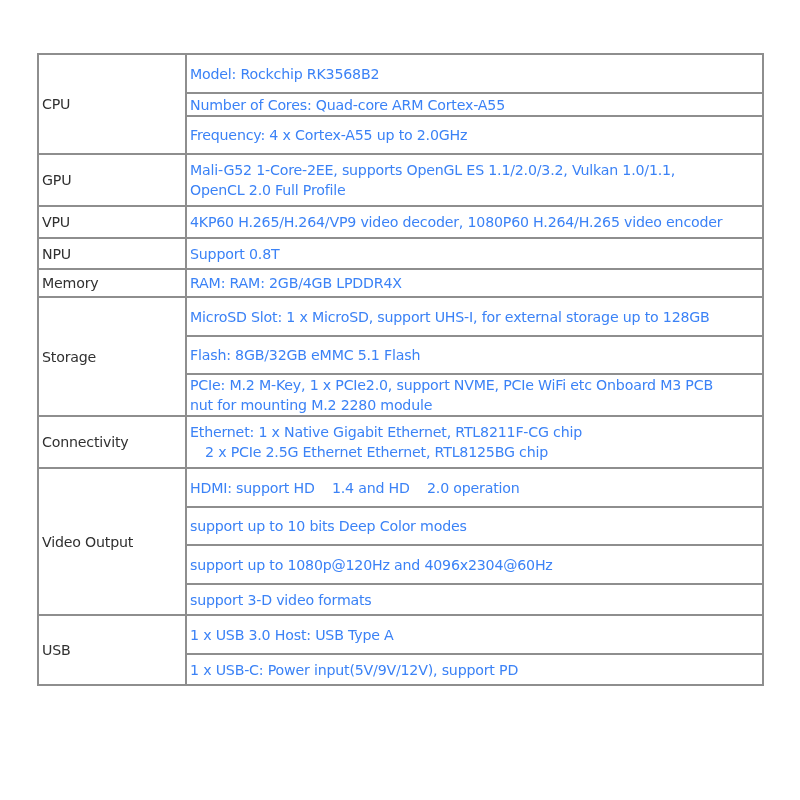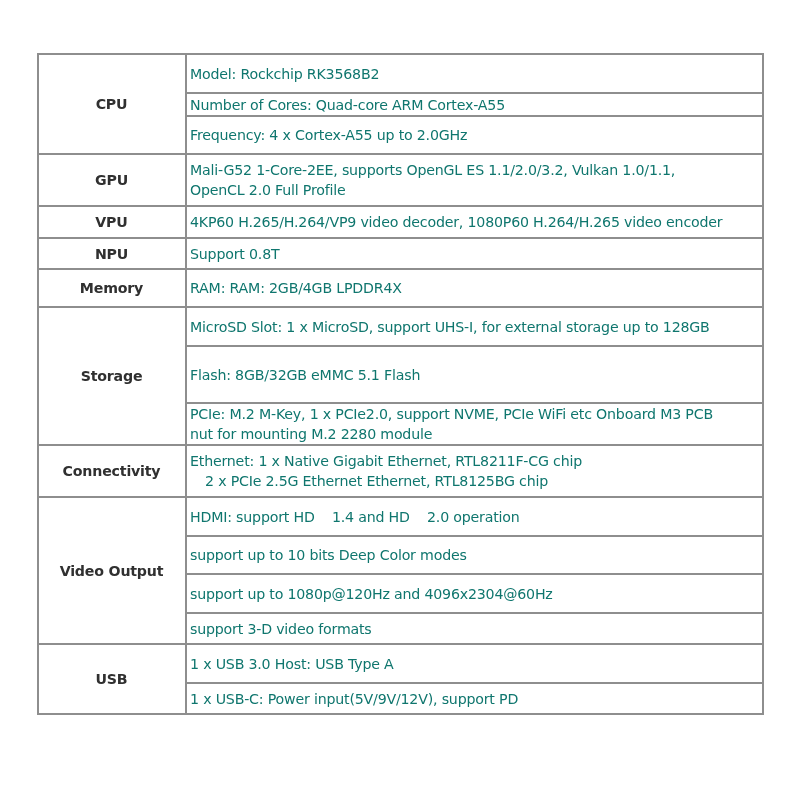--- a/index.html
+++ b/index.html
@@ -1,20 +1,20 @@
 <!DOCTYPE html>
 <html><head>
 <meta charset="utf-8">
 <style>
   html, body { margin:0; padding:0; background:#ffffff; }
   body { width:800px; height:800px; position:relative; overflow:hidden; font-family:"DejaVu Sans", sans-serif; color:#2b2b2b; }
   table.spec { position:absolute; left:37px; top:53px; width:727px; border-collapse:collapse; table-layout:fixed; }
   table.spec td { border:2px solid #8e8e8e; padding:0 4px 0 3px; font-size:14.2px; line-height:20px; vertical-align:middle; letter-spacing:-0.2px; }
-  td.cat { width:139px; text-align:center; font-weight:bold; font-size:14.5px; color:#303030; letter-spacing:0; }
-  td.val { color:#0f766e; }
+  td.cat { width:139px; font-weight:normal; font-size:14.5px; color:#303030; letter-spacing:0; }
+  td.val { color:#3b82f6; }
   td.indent span.l2 { padding-left:15px;text-align:right; }
 </style>
 </head>
 <body>
 
 <table class="spec">
   <tbody>
 
     <tr style="height:39px">
       <td class="cat" rowspan="3">CPU</td>
@@ -38,30 +38,30 @@
     <tr style="height:32px">
       <td class="cat">VPU</td>
       <td class="val">4KP60 H.265/H.264/VP9 video decoder, 1080P60 H.264/H.265 video encoder</td>
     </tr>
 
     <tr style="height:31px">
       <td class="cat">NPU</td>
       <td class="val">Support 0.8T</td>
     </tr>
 
-    <tr style="height:38px">
+    <tr style="height:28px">
       <td class="cat">Memory</td>
       <td class="val">RAM: RAM: 2GB/4GB LPDDR4X</td>
     </tr>
 
     <tr style="height:39px">
       <td class="cat" rowspan="3">Storage</td>
       <td class="val">MicroSD Slot: 1 x MicroSD, support UHS-I, for external storage up to 128GB</td>
     </tr>
-    <tr style="height:57px">
+    <tr style="height:38px">
       <td class="val">Flash: 8GB/32GB eMMC 5.1 Flash</td>
     </tr>
     <tr style="height:37px">
       <td class="val">
         <span>PCIe: M.2 M-Key, 1 x PCIe2.0, support NVME, PCIe WiFi etc Onboard M3 PCB</span><br>
         <span>nut for mounting M.2 2280 module</span>
       </td>
     </tr>
 
     <tr style="height:52px">

